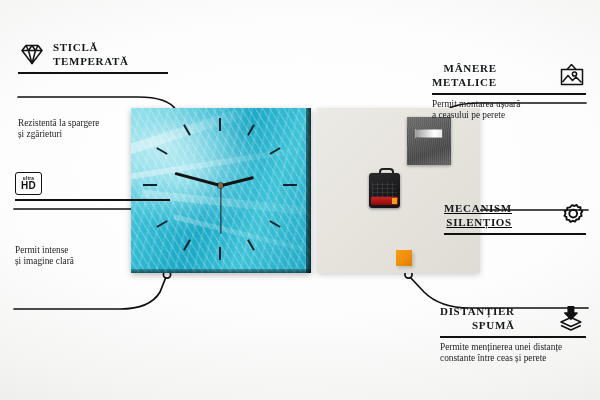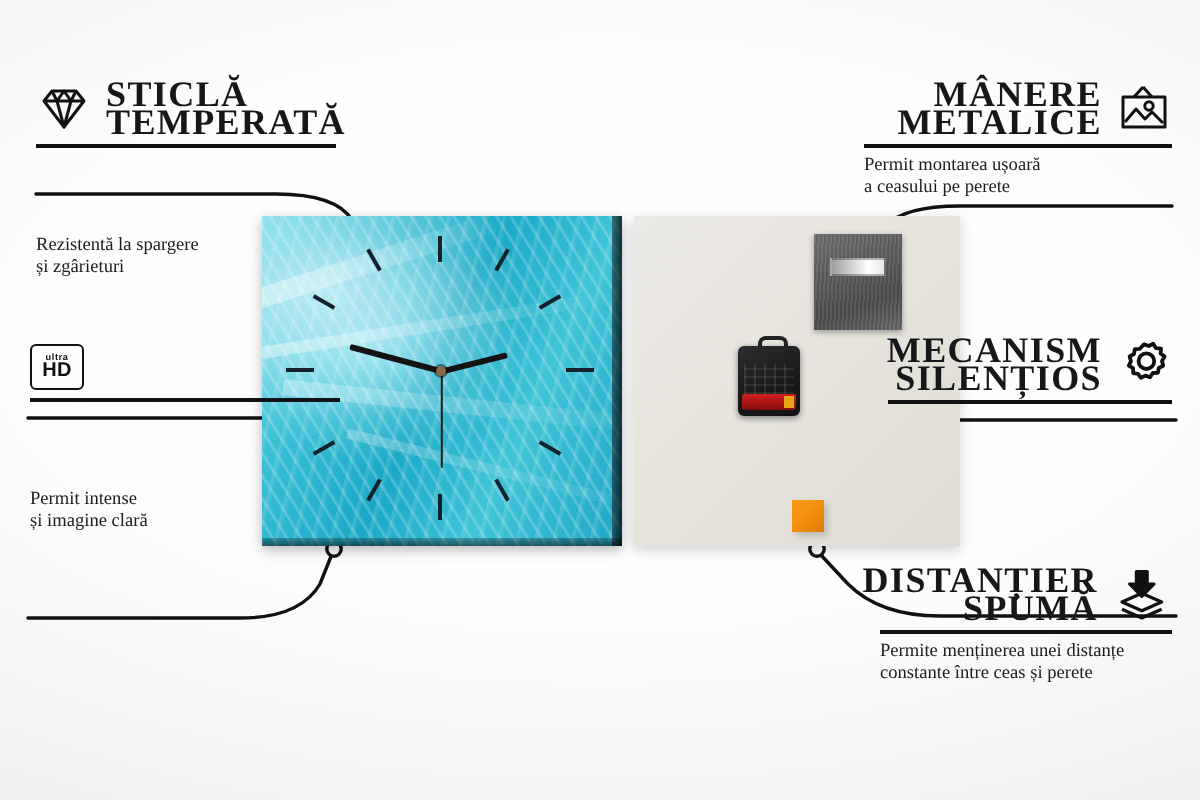--- a/index.html
+++ b/index.html
@@ -96,32 +96,32 @@
   #foam-spacer{
     left:396px;top:250px;width:16px;height:16px;
     background:linear-gradient(135deg,#f79d18 0%,#ef8c0c 60%,#d97c07 100%);
     box-shadow:2px 2px 3px rgba(0,0,0,.16);
   }
 
   
   .feature{position:absolute;}
   .feat-head{display:flex;align-items:center;gap:7px;}
   .feat-title{
-    font-size:18px;font-weight:bold;letter-spacing:.7px;color:#15181a;
+    font-size:11px;font-weight:bold;letter-spacing:.7px;color:#15181a;
     line-height:14px;text-transform:uppercase;white-space:pre-line;
   }
   .feat-rule{height:1.6px;background:#111;margin:4px 0 4px 0;}
   .feat-desc{
     font-size:9.3px;color:#1a1d1f;line-height:11.4px;white-space:pre-line;
     font-family:"Liberation Serif",serif;
   }
   .left .feat-head{justify-content:flex-start;}
   .left .feat-title{text-align:left;}
   .left .feat-desc{text-align:left;margin-top:44px;}
-  .right .feat-head{justify-content:flex-end;}
+  .right .feat-head{justify-content:space-between;margin-top:21px;}
   .right .feat-title{text-align:right;}
   .right .feat-desc{}
   .icon{flex:0 0 auto;display:block;}
 
   .hd-badge{
     width:25px;height:21px;border:1.6px solid #111;border-radius:3px;
     display:flex;flex-direction:column;align-items:center;justify-content:center;
     font-family:"Liberation Sans",sans-serif;color:#111;
   }
   .hd-badge .u{font-size:4.6px;font-weight:bold;letter-spacing:.3px;line-height:5px;}
@@ -240,21 +240,21 @@
           <path d="M4.5,20 L10,13.5 L14.5,18.5 L18,15 L23.5,20.5"></path>
           <circle cx="16.5" cy="12" r="2.1"></circle>
         </g>
       </svg>
     </div>
     <div class="feat-rule" style="width:154px;"></div>
     <div class="feat-desc">Permit montarea ușoară
 a ceasului pe perete</div>
   </div>
 
-  <div class="feature right" style="left:444px;top:168px;width:142px;">
+  <div class="feature right" style="left:444px;top:180px;width:142px;text-decoration:underline;">
     <div class="feat-head">
       <div class="feat-title">MECANISM
 SILENȚIOS</div>
       <svg class="icon" width="28" height="27" viewBox="0 0 28 27">
         <g fill="none" stroke="#111" stroke-width="1.9" stroke-linejoin="round">
           <path d="M14,3.2 L16.4,4.0 L18.6,2.9 L20.0,5.1 L22.5,5.3 L22.3,7.8
                    L24.3,9.3 L23.0,11.5 L23.6,13.9 L21.4,15.0 L20.9,17.4
                    L18.4,17.5 L17.0,19.6 L14.7,18.8 L12.5,19.9 L11.0,17.9
                    L8.6,17.6 L8.5,15.1 L6.4,13.8 L7.5,11.6 L6.8,9.2
                    L9.0,8.0 L9.4,5.6 L11.9,5.4 Z"></path>

